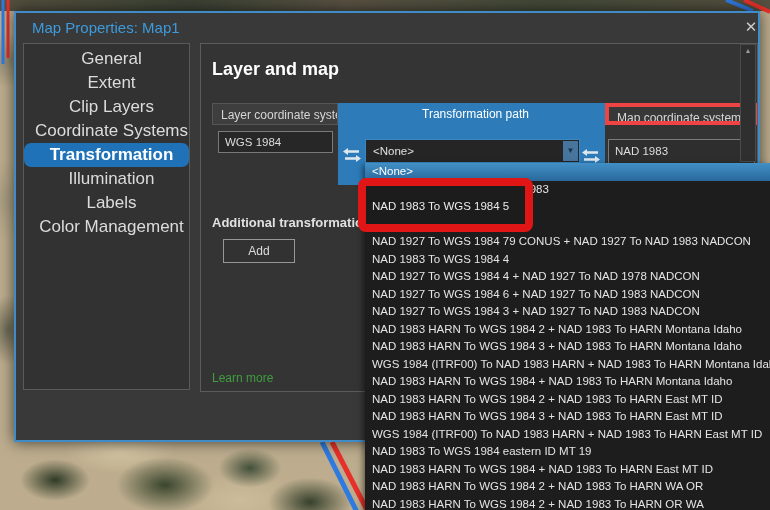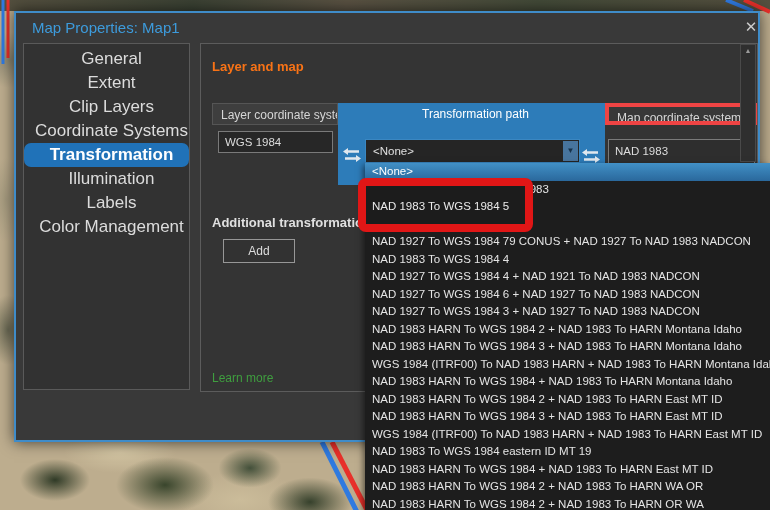--- a/index.html
+++ b/index.html
@@ -34,21 +34,21 @@
   .sidebar{left:7px;top:30px;width:167px;height:347px;background:#323232;
     border:1px solid #5a5a5a;box-sizing:border-box;}
   .side-item{height:24px;line-height:24px;padding-left:10px;font-size:17px;color:#dcdcdc;
     white-space:nowrap;margin-top:0;text-align:center;}
   .sidebar .side-item:first-child{margin-top:3px;}
   .side-item.sel{background:#2072b8;color:#ffffff;font-weight:bold;border-radius:7px;}
 
   
   .panel{left:184px;top:30px;width:558px;height:349px;background:#343434;
     border:1px solid #5c5c5c;box-sizing:border-box;}
-  .h1{left:11px;top:15px;font-size:13px;font-weight:bold;color:#f97316;}
+  .h1{left:11px;top:15px;font-size:18px;font-weight:bold;color:#ffffff;}
   .desc{left:11px;top:42px;font-size:11.5px;color:#c9c9c9;white-space:nowrap;}
   .info{display:inline-block;width:13px;height:13px;border:1px solid #4da3dc;border-radius:50%;
     color:#4da3dc;font-size:10px;font-style:italic;font-weight:bold;text-align:center;
     line-height:13px;vertical-align:-2px;margin-left:5px;}
   .band{left:137px;top:59px;width:267px;height:82px;background:#2d7cb9;}
   .th{height:22px;line-height:22px;font-size:12px;padding-left:8px;box-sizing:border-box;
     white-space:nowrap;overflow:hidden;}
   .th1{left:11px;top:59px;width:126px;background:#3e3e3e;color:#d6d6d6;border:1px solid #555;}
   .th2{left:137px;top:59px;width:267px;color:#ffffff;text-align:center;}
   .th3{left:404px;top:59px;width:152px;background:#383838;color:#d6d6d6;border:4px solid #ef4444;}
@@ -150,21 +150,21 @@
   </div>
 </div>
 
 <div class="abs popup">
   <div class="dd-row sel">&lt;None&gt;</div>
   <div class="dd-row">WGS 1984 (ITRF00) To NAD 1983</div>
   <div class="dd-row">NAD 1983 To WGS 1984 5</div>
   <div class="dd-row"></div>
   <div class="dd-row">NAD 1927 To WGS 1984 79 CONUS + NAD 1927 To NAD 1983 NADCON</div>
   <div class="dd-row">NAD 1983 To WGS 1984 4</div>
-  <div class="dd-row">NAD 1927 To WGS 1984 4 + NAD 1921 To NAD 1983 NADCON</div>
+  <div class="dd-row">NAD 1927 To WGS 1984 4 + NAD 1927 To NAD 1978 NADCON</div>
   <div class="dd-row">NAD 1927 To WGS 1984 6 + NAD 1927 To NAD 1983 NADCON</div>
   <div class="dd-row">NAD 1927 To WGS 1984 3 + NAD 1927 To NAD 1983 NADCON</div>
   <div class="dd-row">NAD 1983 HARN To WGS 1984 2 + NAD 1983 To HARN Montana Idaho</div>
   <div class="dd-row">NAD 1983 HARN To WGS 1984 3 + NAD 1983 To HARN Montana Idaho</div>
   <div class="dd-row">WGS 1984 (ITRF00) To NAD 1983 HARN + NAD 1983 To HARN Montana Idaho</div>
   <div class="dd-row">NAD 1983 HARN To WGS 1984 + NAD 1983 To HARN Montana Idaho</div>
   <div class="dd-row">NAD 1983 HARN To WGS 1984 2 + NAD 1983 To HARN East MT ID</div>
   <div class="dd-row">NAD 1983 HARN To WGS 1984 3 + NAD 1983 To HARN East MT ID</div>
   <div class="dd-row">WGS 1984 (ITRF00) To NAD 1983 HARN + NAD 1983 To HARN East MT ID</div>
   <div class="dd-row">NAD 1983 To WGS 1984 eastern ID MT 19</div>

